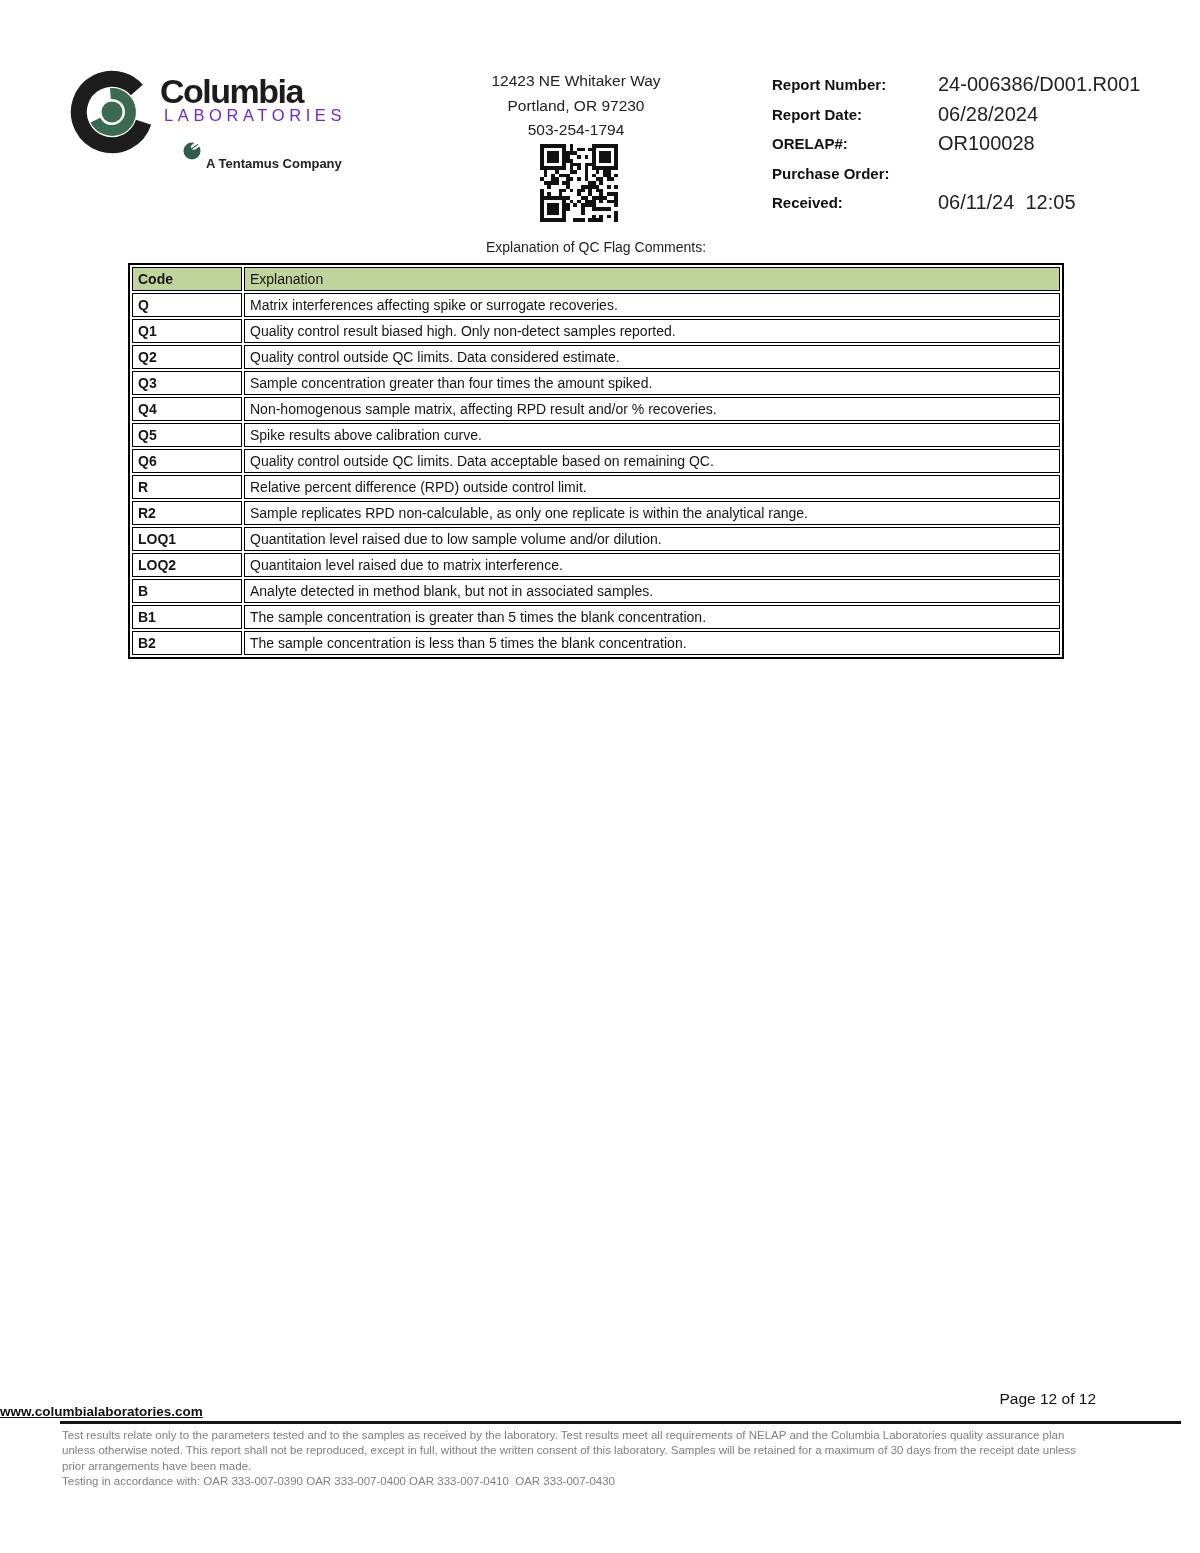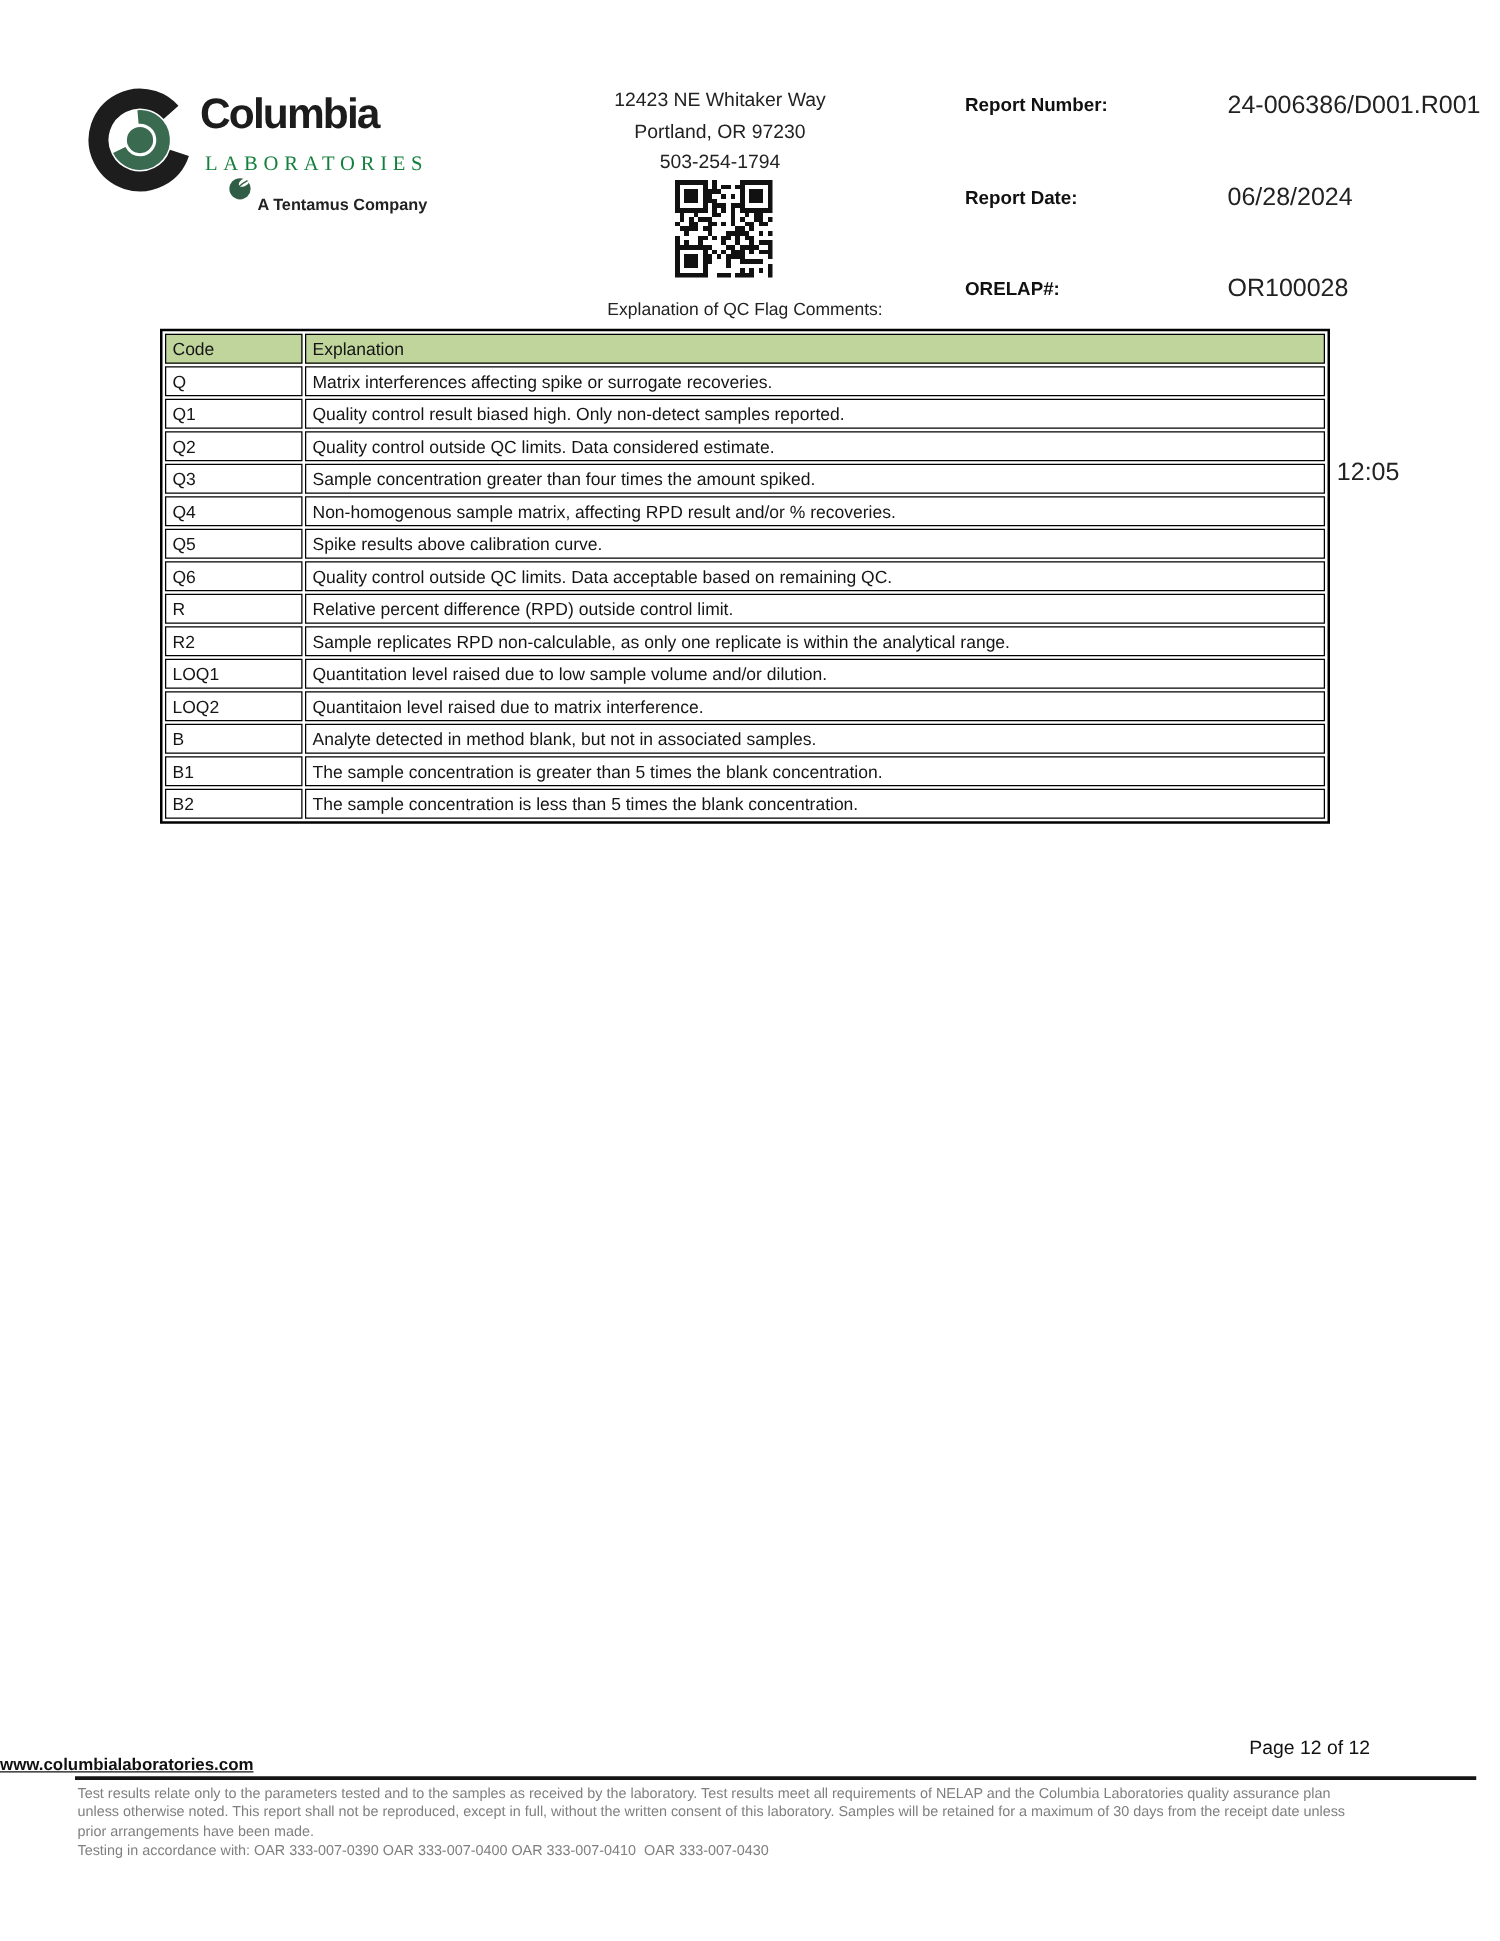--- a/index.html
+++ b/index.html
@@ -8,49 +8,49 @@
     font-family:"Liberation Sans",sans-serif;color:#1f1f1f;
     -webkit-font-smoothing:antialiased;
   }
   .abs{position:absolute;}
 
   
   .logo-wrap{left:70px;top:66px;width:290px;height:90px;}
   .logo-icon{position:absolute;left:0;top:4px;width:84px;height:84px;}
   .logo-name{position:absolute;left:90px;top:6px;font-size:34px;font-weight:bold;
     letter-spacing:-1.5px;color:#1c1c1c;line-height:38px;}
-  .logo-sub{position:absolute;left:94px;top:56px;font-size:16.5px;letter-spacing:4.6px;
-    color:#15803d;line-height:18px;font-family:Liberation Serif, serif;}
+  .logo-sub{position:absolute;left:94px;top:40px;font-size:16.5px;letter-spacing:4.6px;
+    color:#6d28d9;line-height:18px;}
   .tagline{position:absolute;left:112px;top:62px;display:flex;align-items:center;gap:4px;}
   .tagline svg{width:20px;height:20px;}
   .tagline-text{font-size:13px;font-weight:bold;color:#222;margin-top:28px;}
 
   .address{left:420px;top:69px;width:312px;text-align:center;
     font-size:15.5px;line-height:24.5px;color:#222;}
 
   .qr{left:540px;top:144px;width:78px;height:78px;}
   .qr svg{width:78px;height:78px;shape-rendering:crispEdges;}
 
-  .report-info{left:772px;top:70px;display:grid;grid-template-columns:166px auto;gap:44px;}
+  .report-info{left:772px;top:70px;display:grid;grid-template-columns:166px auto;}
   .info-label{font-weight:bold;font-size:15px;line-height:29.5px;color:#111;}
   .info-value{font-size:20px;line-height:29.5px;color:#222;white-space:pre;}
 
   
   .section-title{left:128px;top:239px;width:936px;text-align:center;font-size:14px;color:#222;}
 
   
   .qc-table-wrap{left:128px;top:263px;width:936px;}
   table.qc{width:100%;border:2px solid #000;border-spacing:2px;background:#fff;}
   table.qc th,table.qc td{
     border:1px solid #000;font-size:14px;line-height:17px;
     padding:2.5px 5px;text-align:left;font-weight:normal;color:#151515;
     white-space:nowrap;overflow:hidden;
   }
   table.qc th{font-weight:normal;}
-  table.qc th:first-child, table.qc td:first-child{width:98px;}
+  table.qc th:first-child, table.qc td:first-child{width:98px;font-weight:bold;}
 
   
   .page-label{top:1390px;right:104px;font-size:15.5px;color:#111;padding-left:48px;}
   .website{top:1404px;left:0;width:100%;text-align:left;font-size:13.5px;font-weight:bold;
     text-decoration:underline;color:#111;}
   .rule{top:1421px;left:60px;width:1121px;height:3px;background:#151515;}
   .disclaimer{top:1428px;left:62px;width:1125px;font-size:11.5px;line-height:15.4px;color:#7f7f7f;}
   .disclaimer div{white-space:pre;}
 </style>
 </head>

